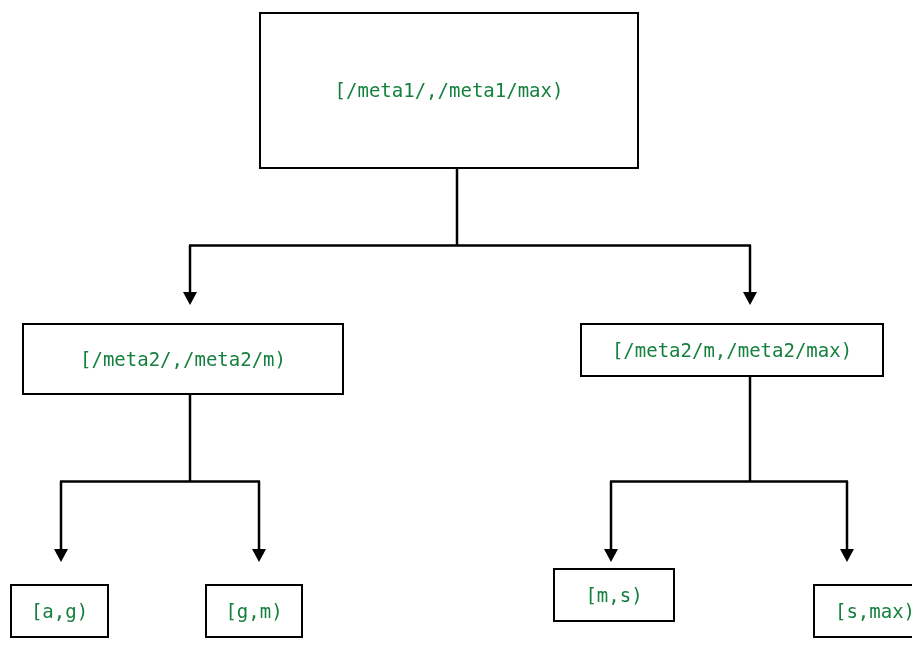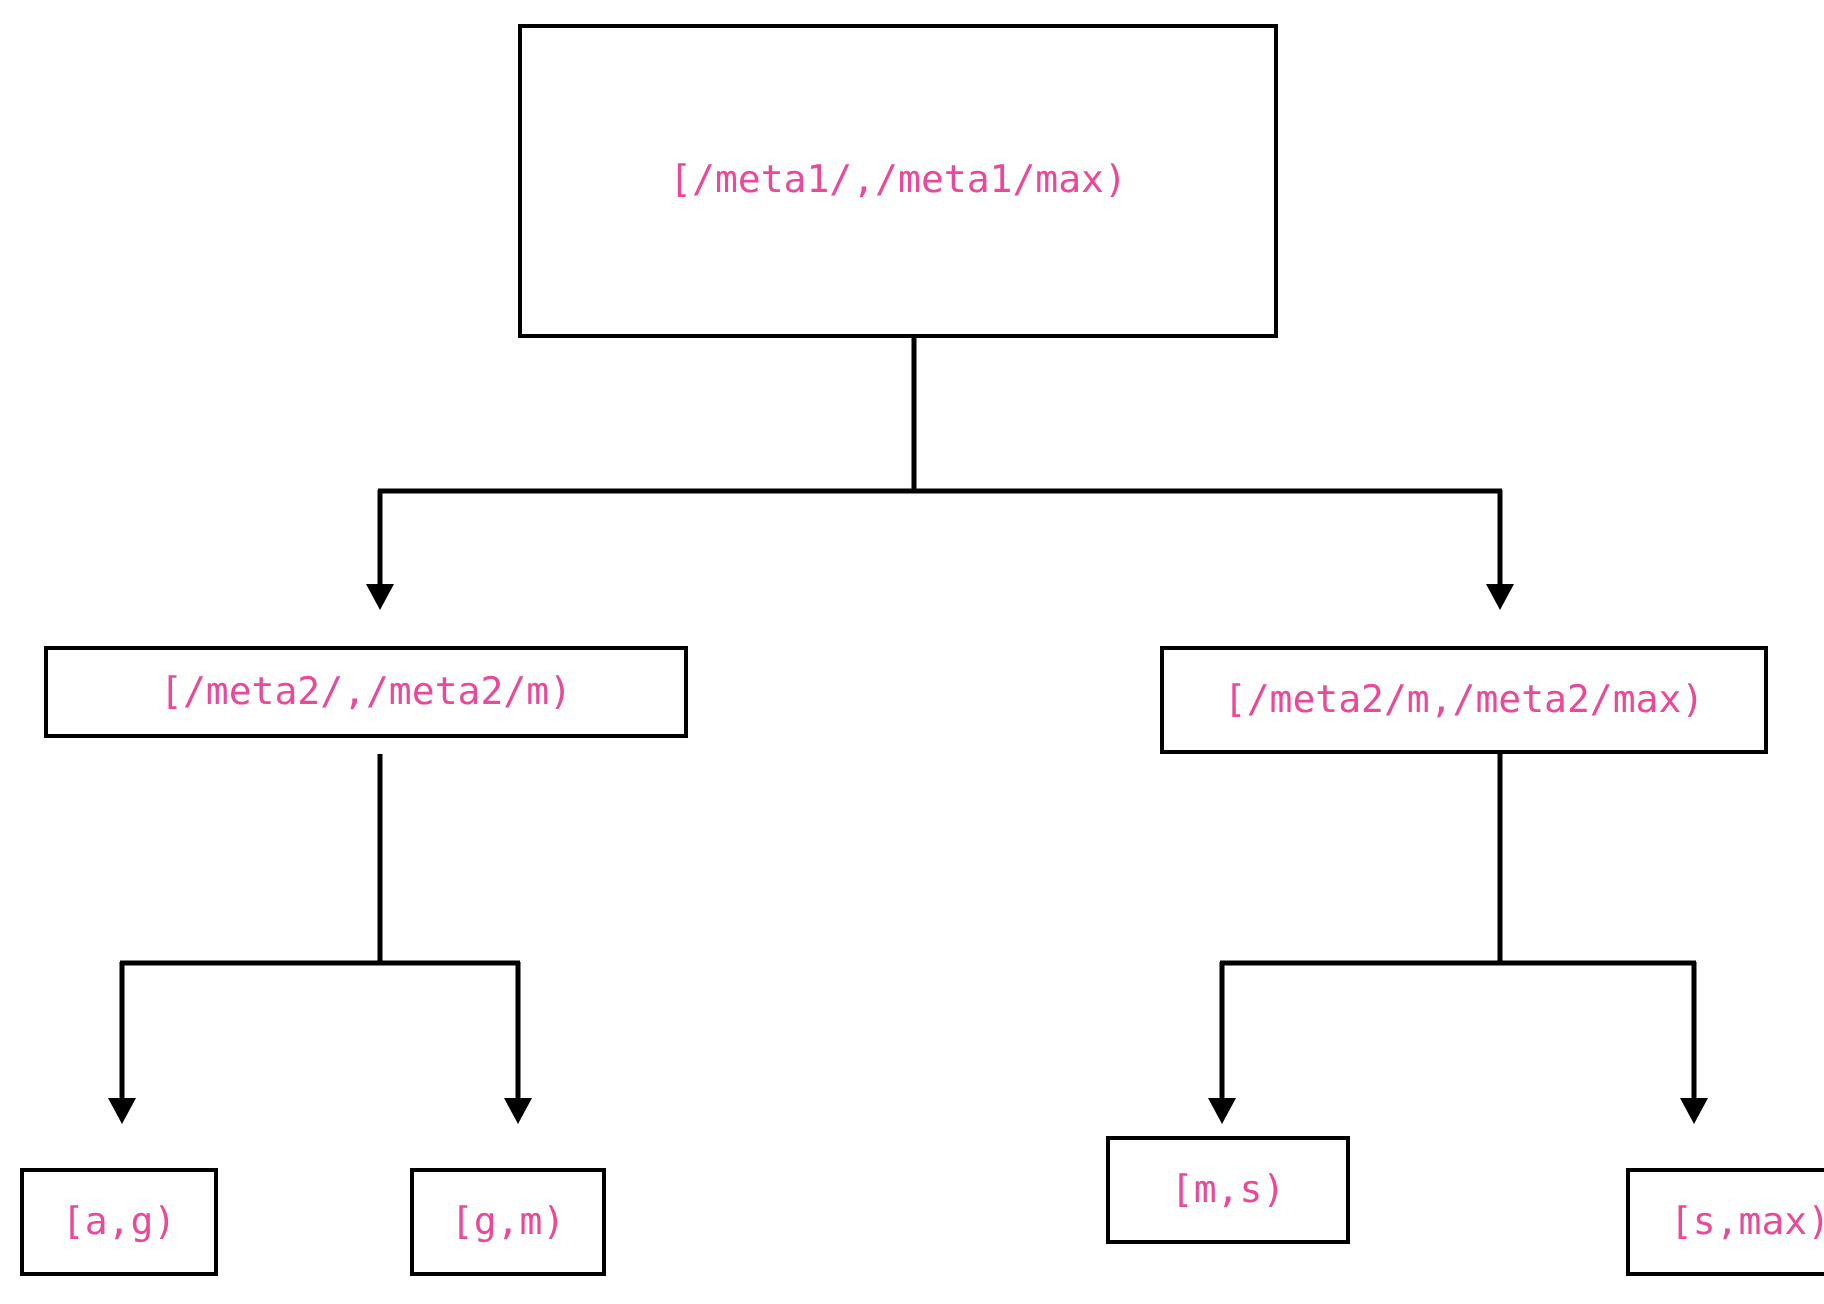--- a/index.html
+++ b/index.html
@@ -29,29 +29,29 @@
     position: absolute;
     box-sizing: border-box;
     border: 2px solid #000000;
     background: #ffffff;
     display: flex;
     align-items: center;
     justify-content: center;
     font-family: "DejaVu Sans Mono", "Liberation Mono", monospace;
     font-size: 19px;
     line-height: 1;
-    color: #ec4899;
+    color: #15803d;
     letter-spacing: 0px;
     white-space: nowrap;
     z-index: 2;
   }
   
   #node-root      { left: 259px; top: 12px;  width: 380px; height: 157px; }
   
-  #node-meta2-low { left: 22px;  top: 323px; width: 322px; height: 46px; }
+  #node-meta2-low { left: 22px;  top: 323px; width: 322px; height: 72px; }
   #node-meta2-high{ left: 580px; top: 323px; width: 304px; height: 54px; }
   
   #node-leaf-ag   { left: 10px;  top: 584px; width: 99px;  height: 54px; }
   #node-leaf-gm   { left: 205px; top: 584px; width: 98px;  height: 54px; }
   #node-leaf-ms   { left: 553px; top: 568px; width: 122px; height: 54px; }
   #node-leaf-smax { left: 813px; top: 584px; width: 124px; height: 54px; }
 </style>
 </head>
 <body>
 

